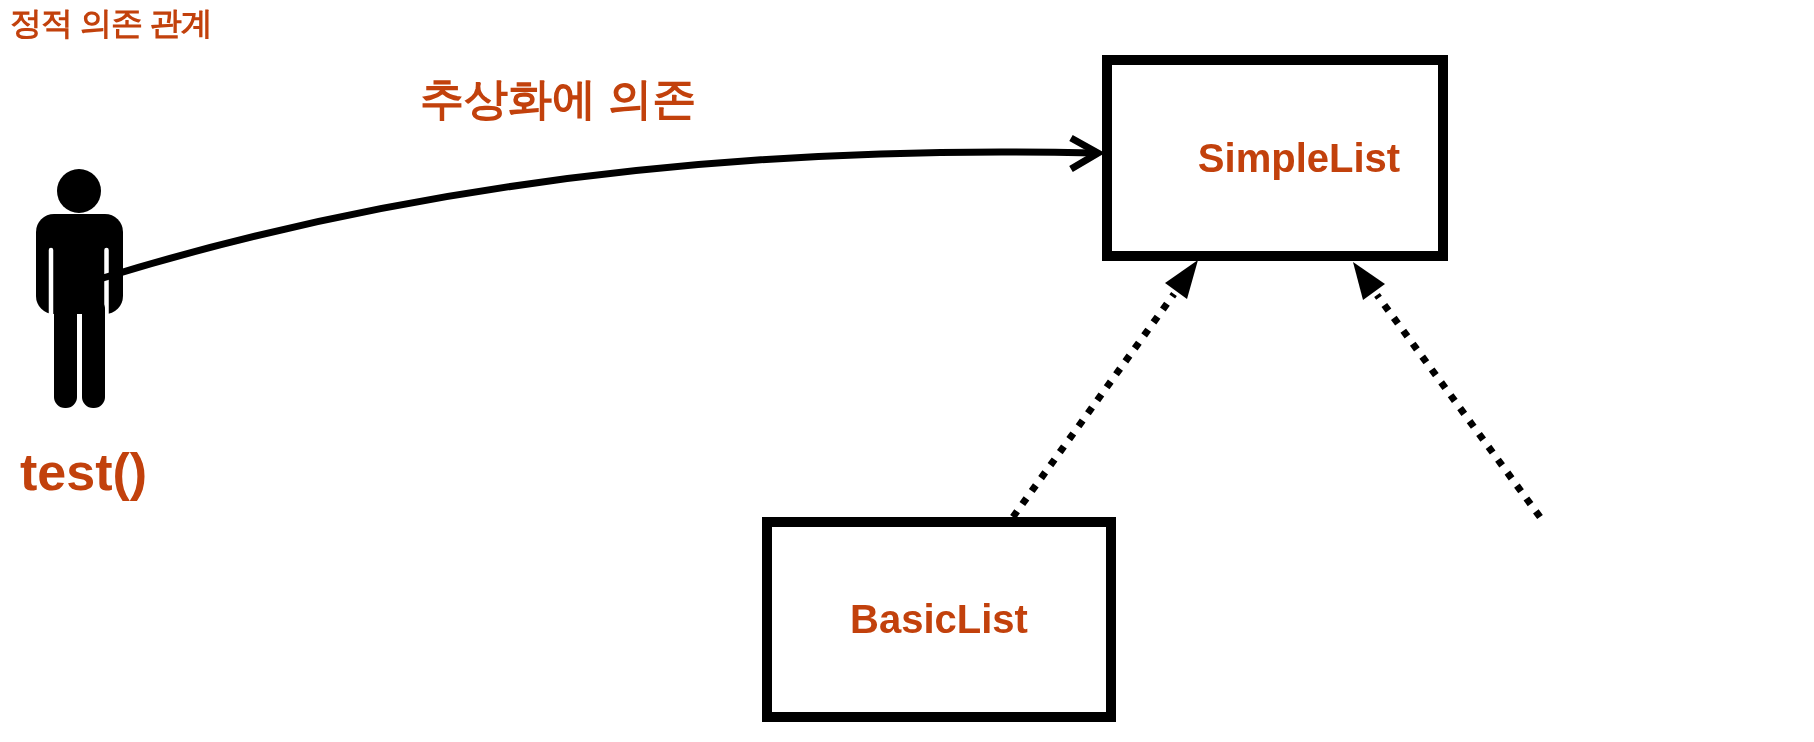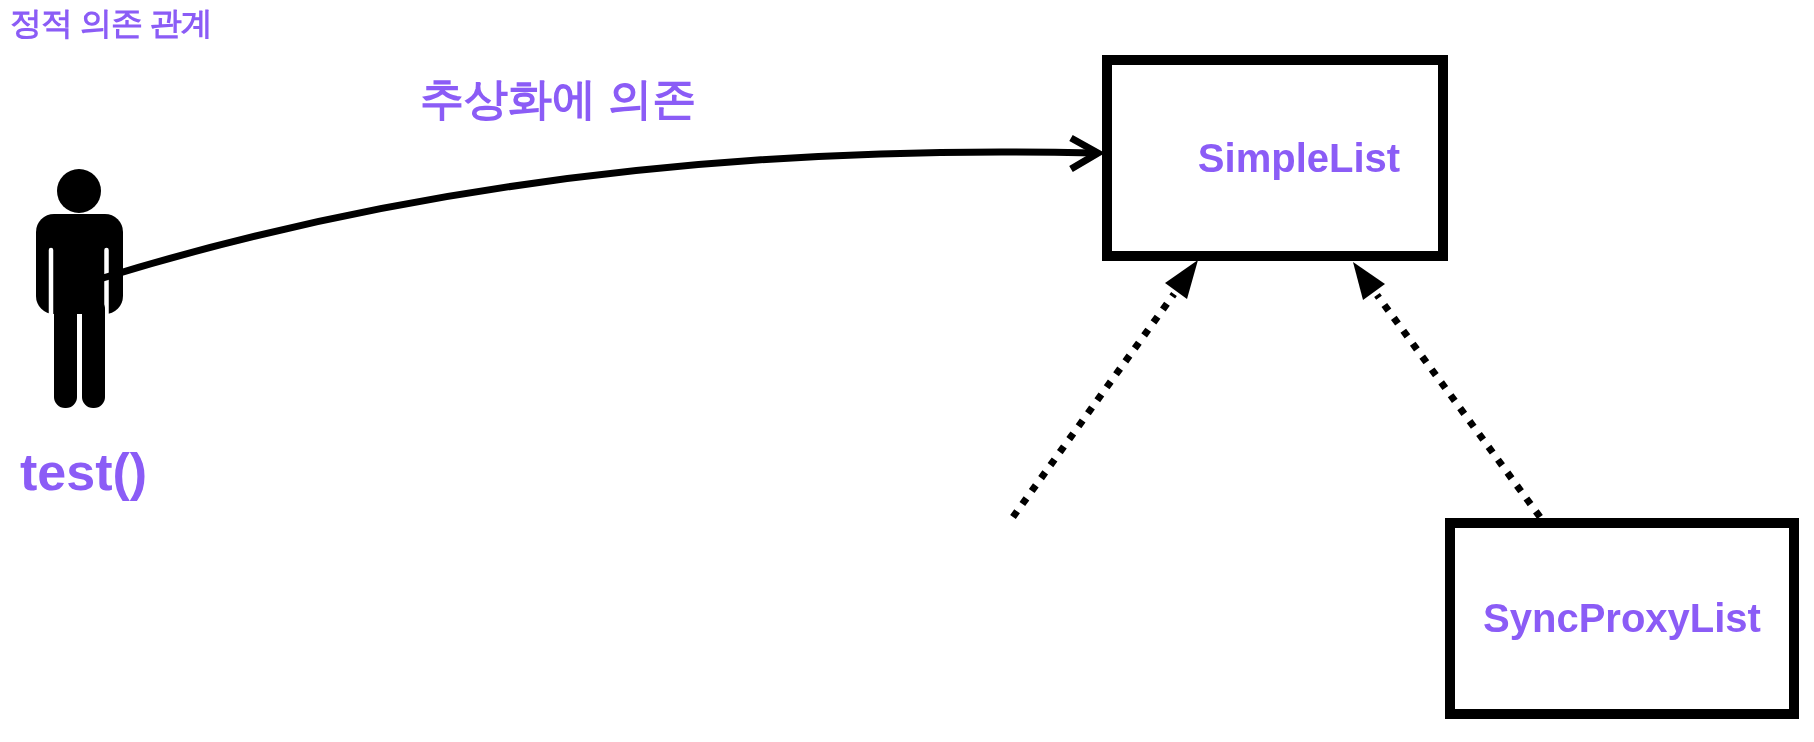--- a/index.html
+++ b/index.html
@@ -1,21 +1,21 @@
 <!DOCTYPE html>
 <html><head>
 <meta charset="utf-8">
 <style>
   html, body { margin: 0; padding: 0; background: #ffffff; }
   .canvas {
     position: relative;
     width: 1814px;
     height: 742px;
     background: #ffffff;
-    color: #8b5cf6;
+    color: #c2410c;
     font-family: "Liberation Sans", "DejaVu Sans", sans-serif;
     overflow: hidden;
   }
   .arrow-layer { position: absolute; left: 0; top: 0; width: 1814px; height: 742px; }
   .diagram-title {
     position: absolute; left: 10px; top: 2px;
     font-size: 32px; font-weight: 700; letter-spacing: -1px;
     white-space: nowrap;
   }
   .dependency-label {
@@ -74,18 +74,18 @@
   <div class="diagram-title">정적 의존 관계</div>
 
   <div class="dependency-label">추상화에 의존</div>
 
   <div class="actor-label">test()</div>
 
   <div class="class-box box-simplelist">
     <span class="class-label">SimpleList</span>
   </div>
 
+  <div class="class-box box-basiclist">
+    <span class="class-label">BasicList</span>
+  </div>
 
-  <div class="class-box box-syncproxylist">
-    <span class="class-label">SyncProxyList</span>
-  </div>
 
 </div>
 
 </body></html>

